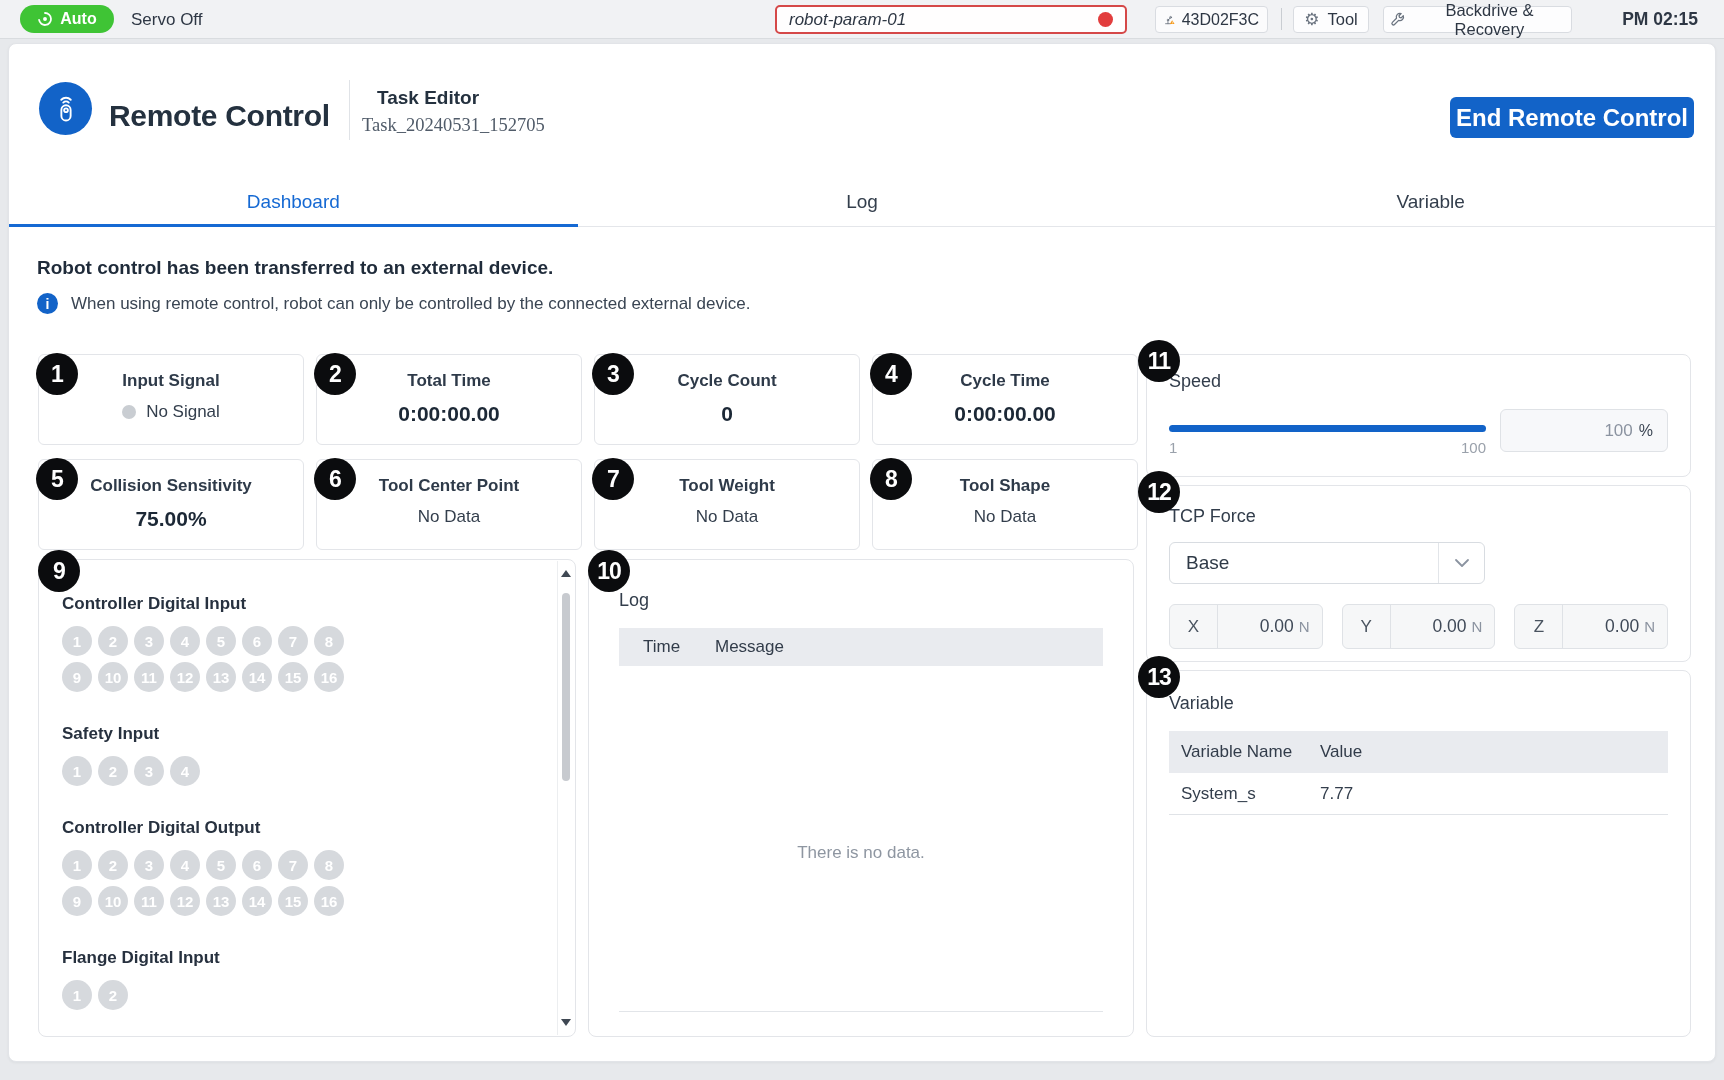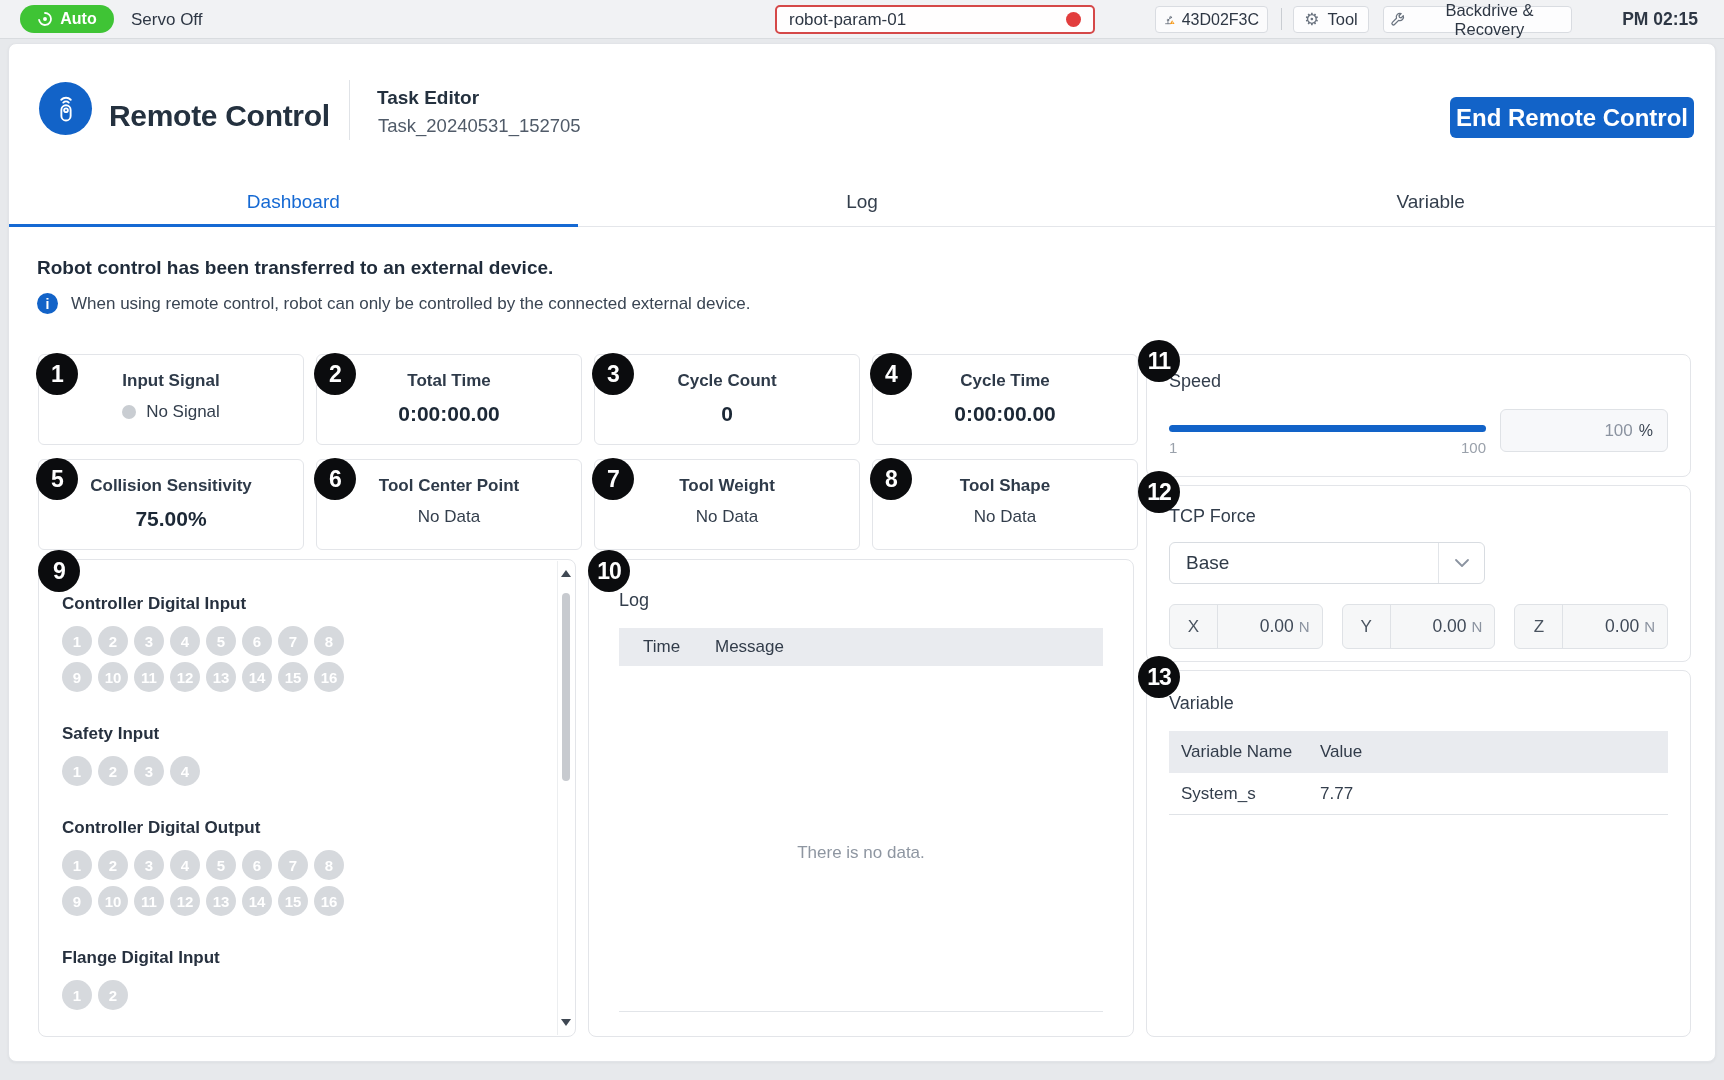--- a/index.html
+++ b/index.html
@@ -10,23 +10,23 @@
     font-family:"Liberation Sans", sans-serif;
     color:#2e3744;
   }
   
   .topbar { position:absolute; top:0; left:0; width:1724px; height:39px;
     background:#f1f2f4; border-bottom:1px solid #d9dcdf; z-index:20; }
   .mode-badge { position:absolute; left:20px; top:5px; width:94px; height:28px;
     border-radius:14px; background:#3fc435; color:#fff; display:flex;
     align-items:center; justify-content:center; gap:7px; font-size:16px; font-weight:700; cursor:pointer; }
   .servo { position:absolute; left:131px; top:0; height:39px; line-height:39px; font-size:17px; color:#2e3744; }
-  .param-box { position:absolute; left:775px; top:5px; width:320px; height:29px;
+  .param-box { position:absolute; left:775px; top:5px; width:352px; height:29px;
     border:2px solid #d54848; border-radius:5px; background:#fffefe;
-    display:flex; align-items:center; padding:12px 12px; cursor:pointer; }
+    display:flex; align-items:center; padding:12px 12px; cursor:pointer;font-style:italic; }
   .param-box .pval { flex:1; font-size:17px; color:#2e3744; }
   .rec-dot { width:15px; height:15px; border-radius:50%; background:#e23d3d; }
   .id-box { position:absolute; left:1155px; top:6px; width:113px; height:27px;
     border:1px solid #d9dce1; border-radius:4px; background:#fbfbfc;
     display:flex; align-items:center; gap:6px; padding:8px 8px; font-size:16px; cursor:pointer; }
   .tb-divider { position:absolute; left:1281px; top:8px; width:1px; height:22px; background:#c9cdd2; }
   .tb-btn { position:absolute; top:6px; height:27px; border:1px solid #d9dce1; border-radius:4px;
     background:#fdfdfe; display:flex; align-items:center; justify-content:center; gap:8px;
     font-size:16.5px; color:#2e3744; font-family:inherit; cursor:pointer; }
   .tool-btn { left:1293px; width:76px; }
@@ -38,21 +38,21 @@
   .main-card { position:absolute; left:8px; top:43px; width:1708px; height:1019px;
     background:#fff; border:1px solid #e2e4e8; border-radius:8px;
     box-shadow:0 1px 3px rgba(20,30,40,.05); }
 
   
   .app-icon { position:absolute; left:30px; top:38px; width:53px; height:53px; border-radius:50%;
     background:#1263c8; display:flex; align-items:center; justify-content:center; }
   .app-title { position:absolute; left:100px; top:55px; font-size:30px; font-weight:700; color:#24313f; letter-spacing:-.3px; }
   .header-divider { position:absolute; left:340px; top:36px; width:1px; height:60px; background:#e0e3e7; }
   .task-label { position:absolute; left:368px; top:43px; font-size:19px; font-weight:700; color:#24313f; }
-  .task-name { position:absolute; left:369px; top:71px; font-size:18.5px; color:#505b69; }
+  .task-name { position:absolute; left:353px; top:71px; font-size:18.5px; color:#505b69;font-family:Liberation Serif, serif; }
   .end-btn { position:absolute; left:1441px; top:53px; width:244px; height:41px;
     background:#1263c8; color:#fff; font-size:24px; font-weight:600; border:none; border-radius:6px;
     font-family:inherit; cursor:pointer; }
 
   
   .tabs { position:absolute; left:0; top:134px; width:100%; height:49px; display:flex;
     border-bottom:1px solid #e4e6ea; }
   .tab { flex:1; position:relative; display:flex; align-items:center; justify-content:center;
     font-size:19px; color:#333e4c; cursor:pointer; }
   .tab.active { color:#1569d3; font-weight:500; }

